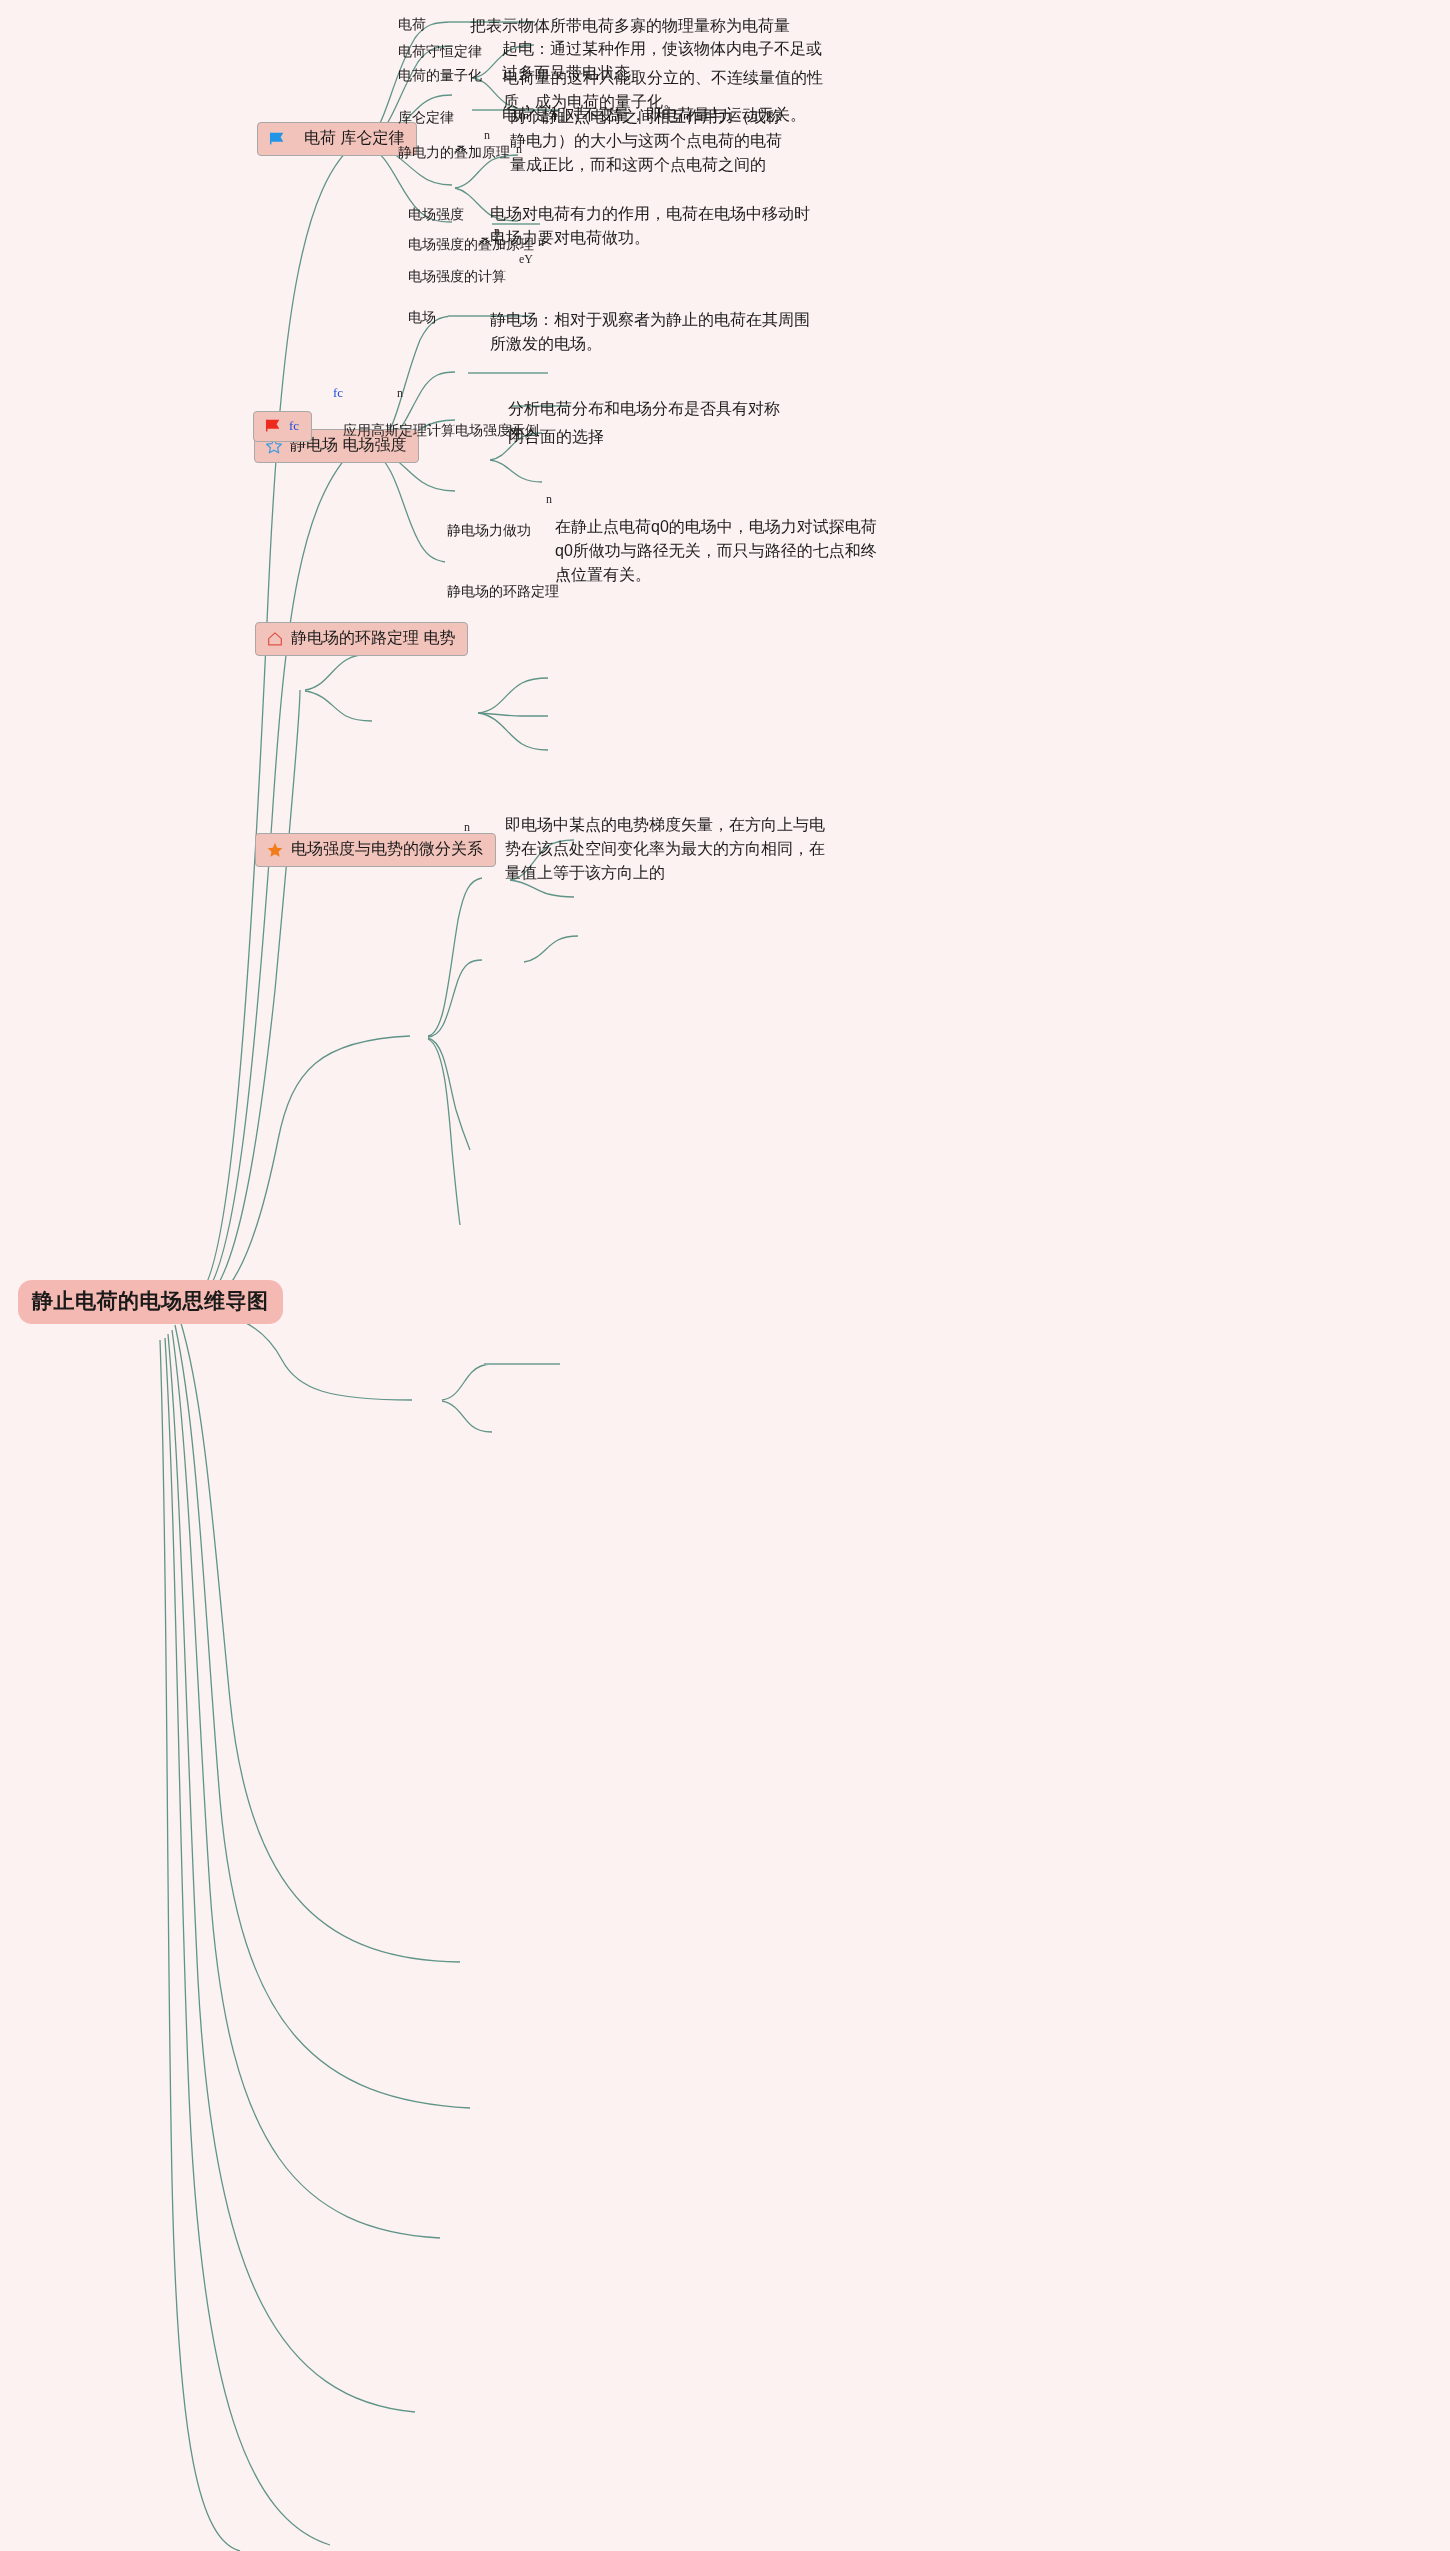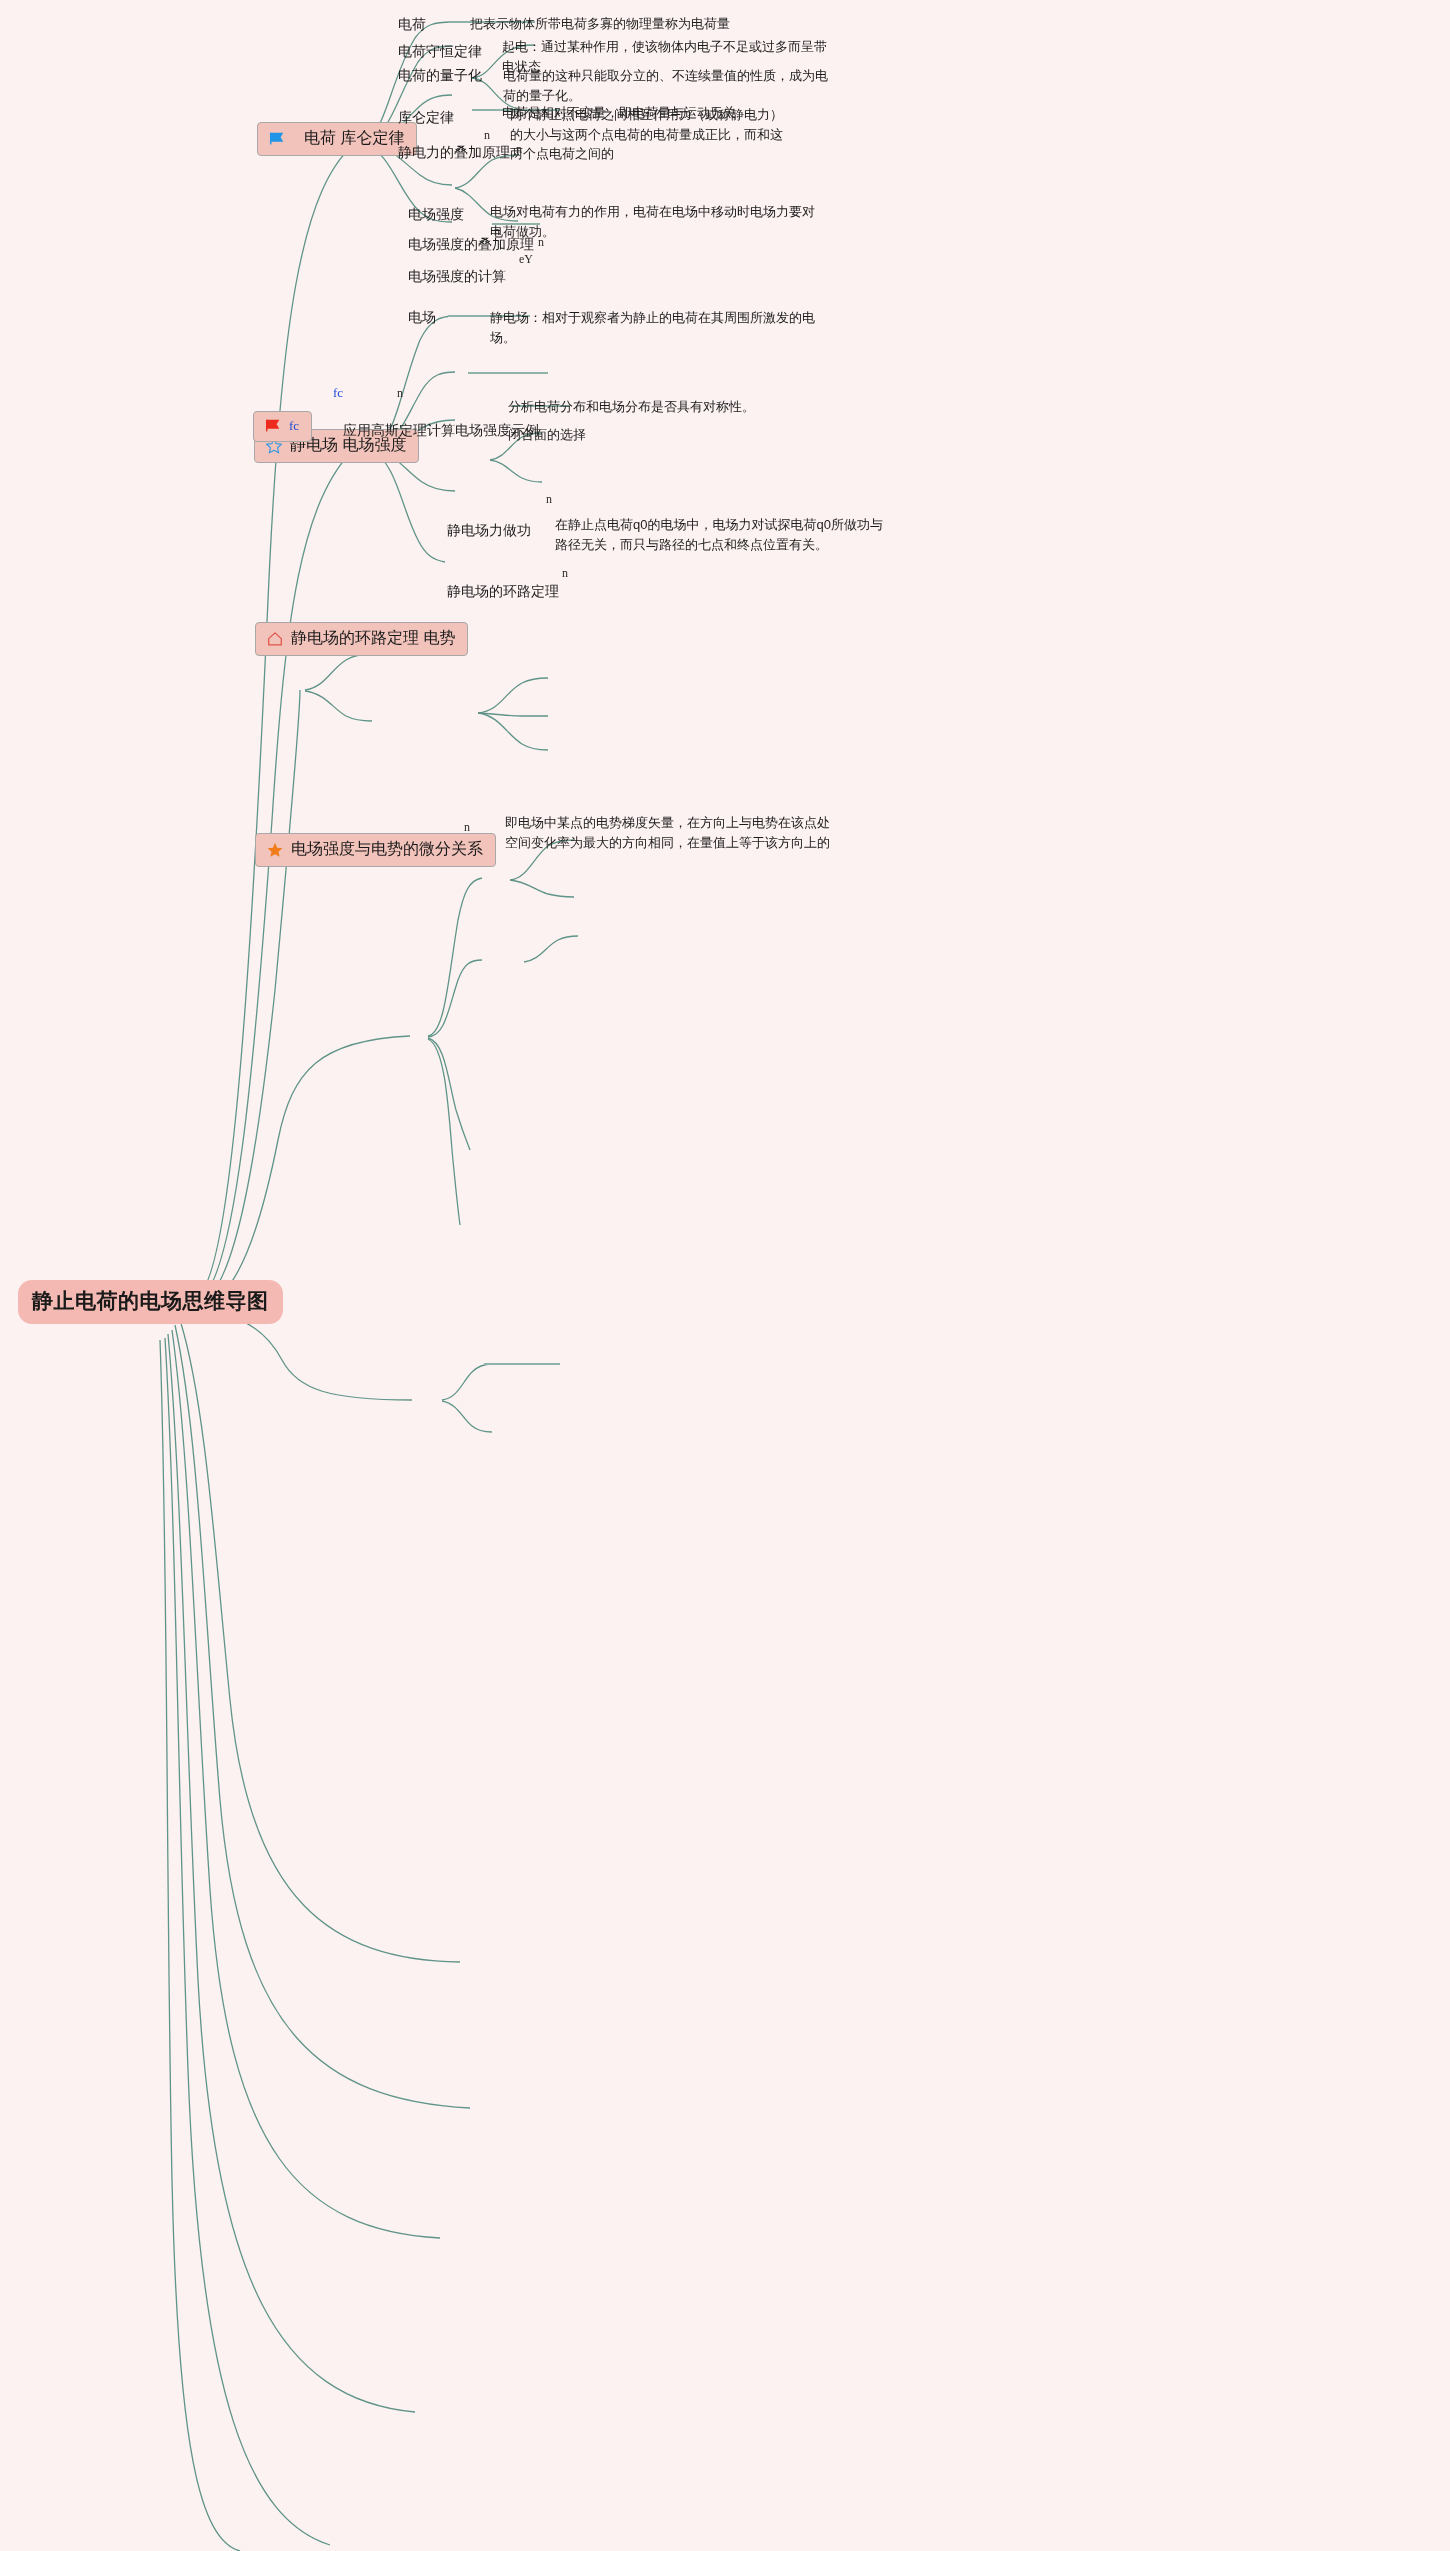--- a/index.html
+++ b/index.html
@@ -63,21 +63,21 @@
     flex: 0 0 auto;
   }
   
   .topic {
     font-size: 14px;
     color: #1c1c1c;
     line-height: 1.45;
   }
   
   .leaf {
-    font-size: 13px;
+    font-size: 16px;
     color: #1c1c1c;
     line-height: 1.5;
     white-space: normal;
   }
   .leaf.wide { width: 330px; }
   .leaf.wide2 { width: 295px; }
   .leaf.wide3 { width: 280px; }
   .mono-n {
     font-size: 12px;
     color: #2a2a2a;

